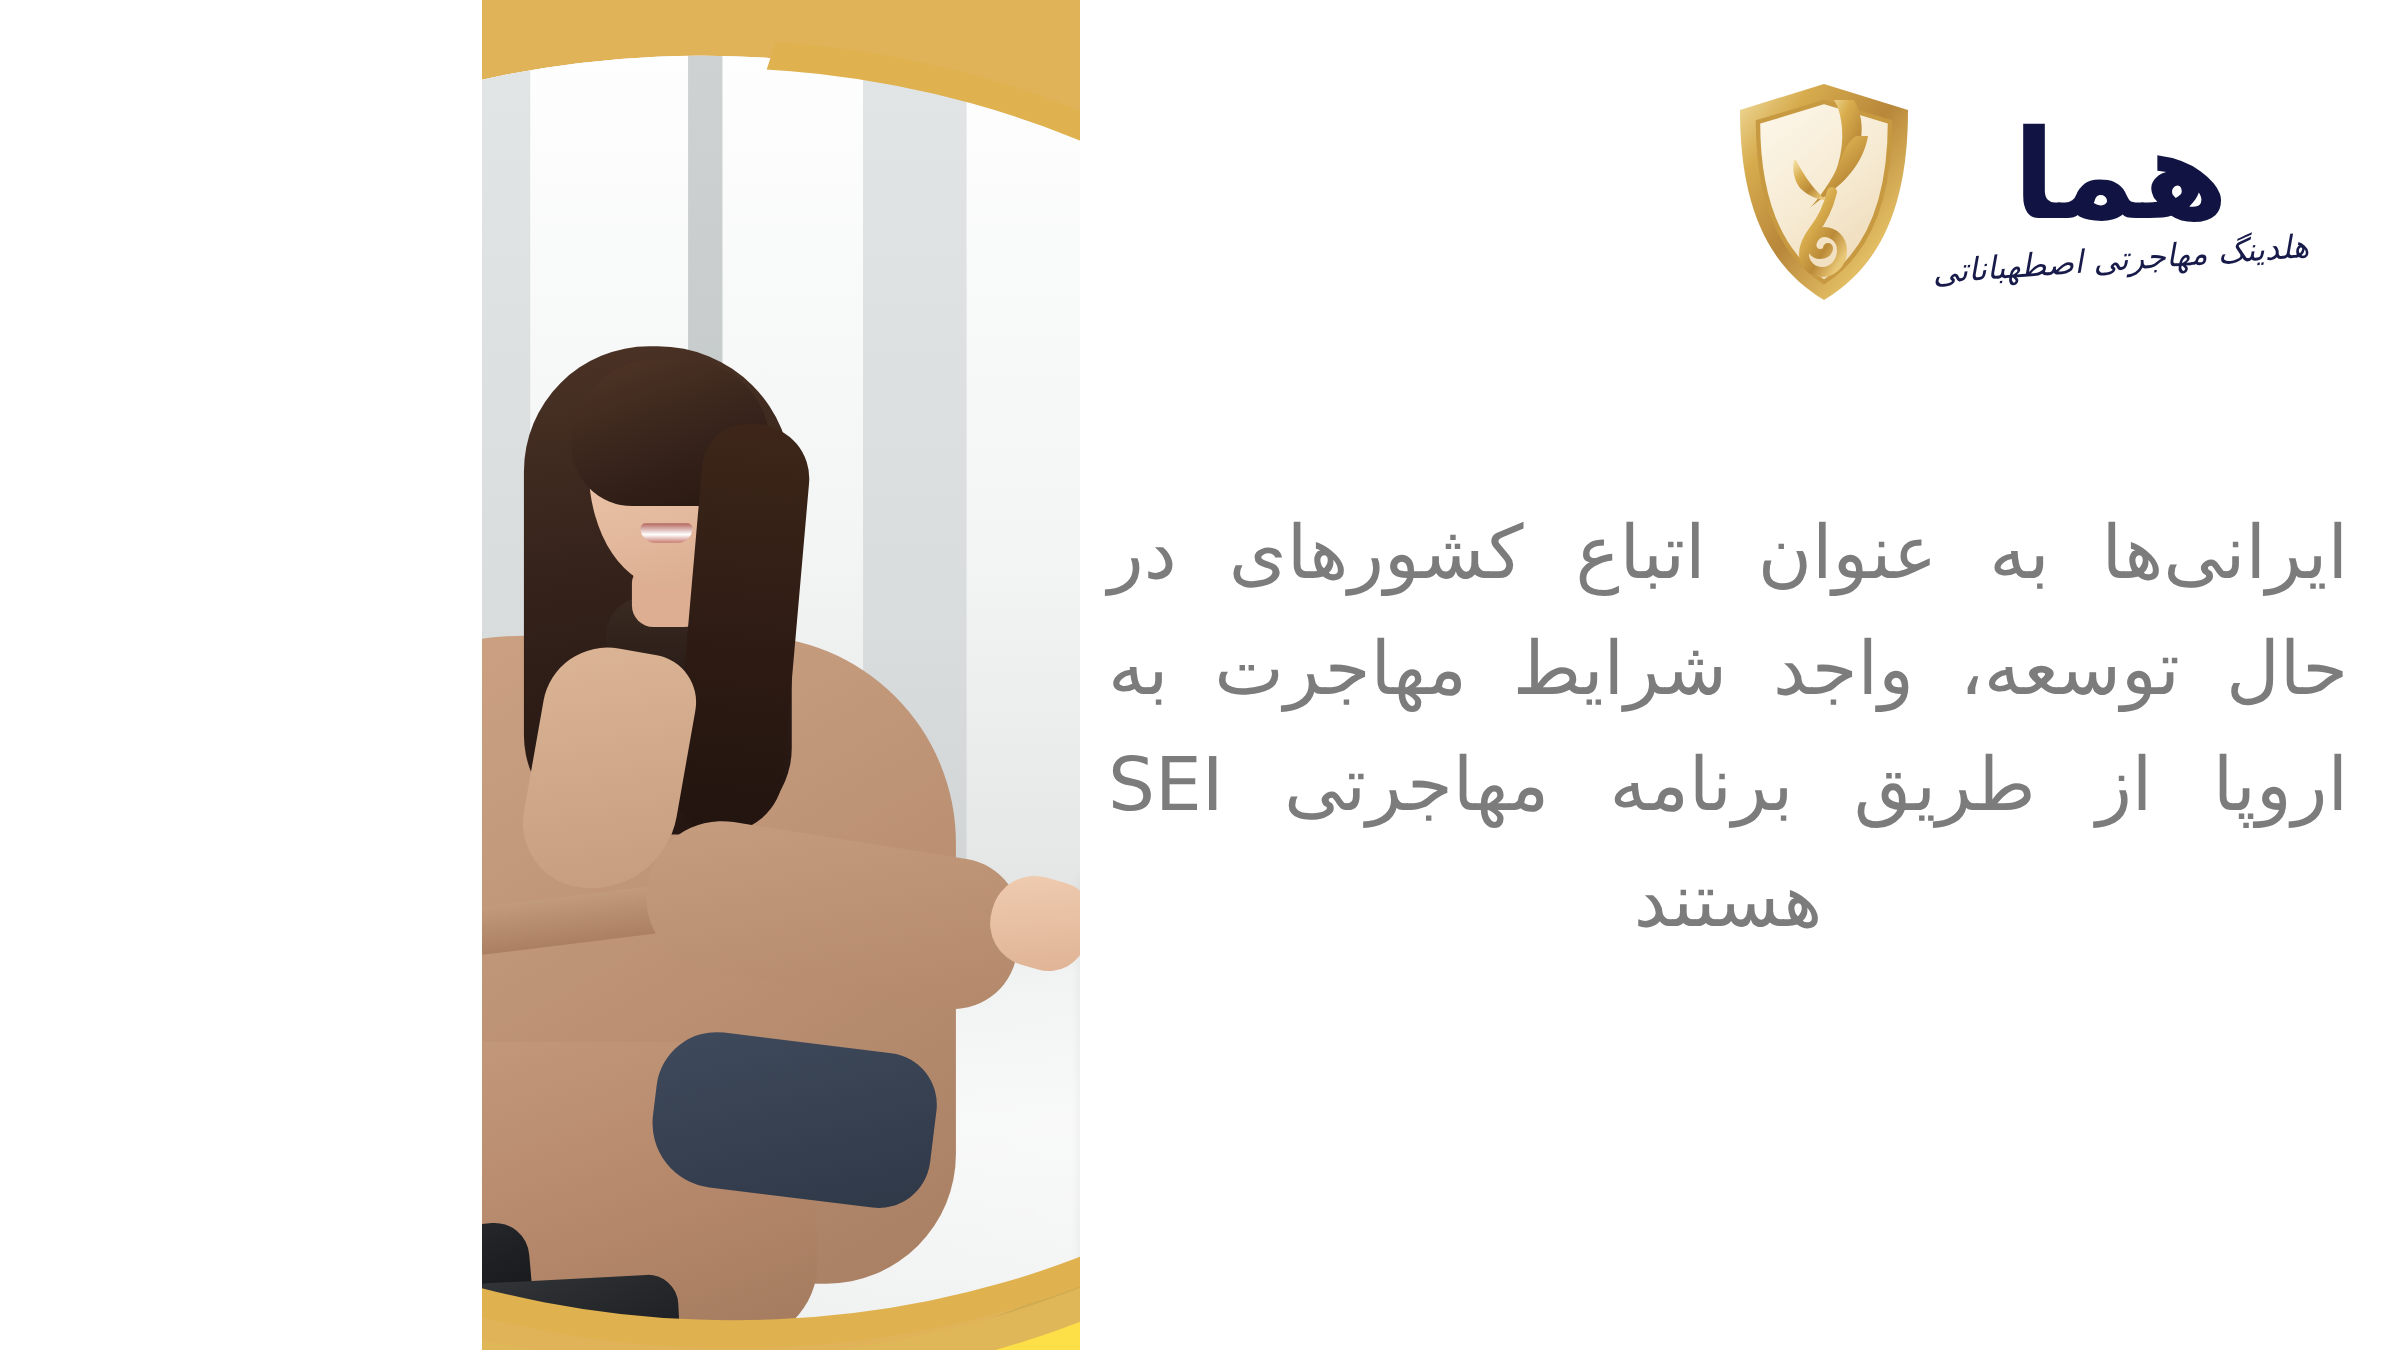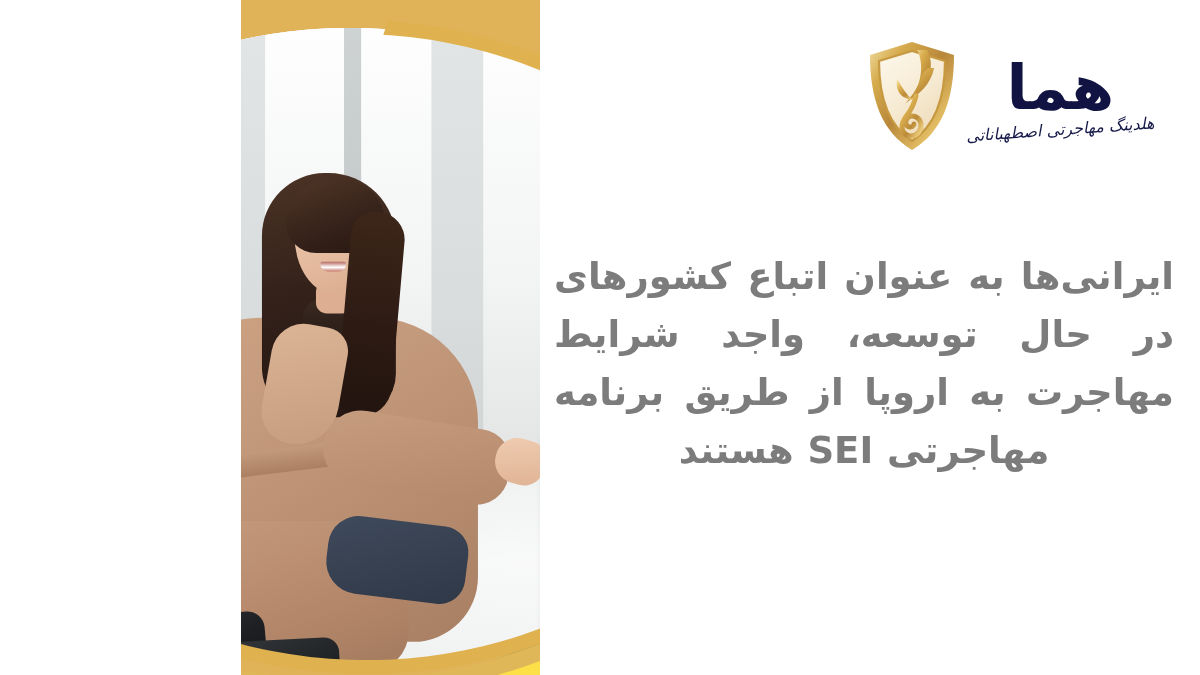--- a/index.html
+++ b/index.html
@@ -290,21 +290,21 @@
   .headline {
     position:absolute;
     right:26px; top:248px;
     width:620px;
     direction:rtl;
     text-align:justify;
     text-align-last:center;
     color:#7c7c7c;
     font-size:37px;
     line-height:58px;
-    font-weight:700;
+    font-weight:400;
     letter-spacing:0px;
     word-spacing:1px;
   }
 </style>
 </head>
 <body>
 
 <div class="banner">
 
   <div class="gold-shape"></div>

